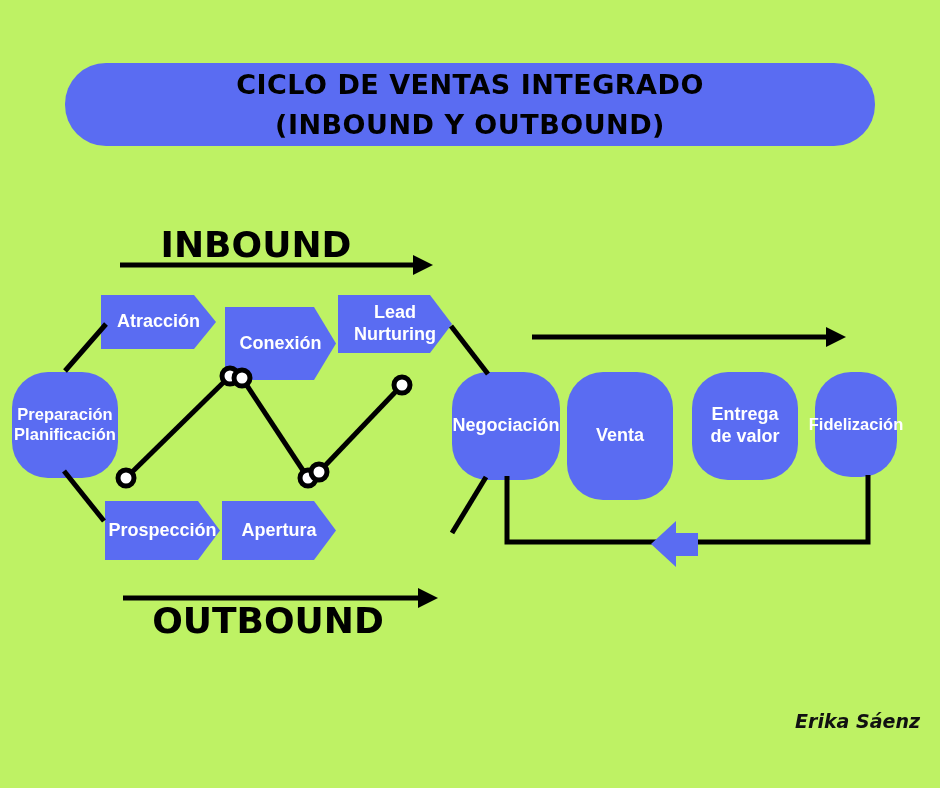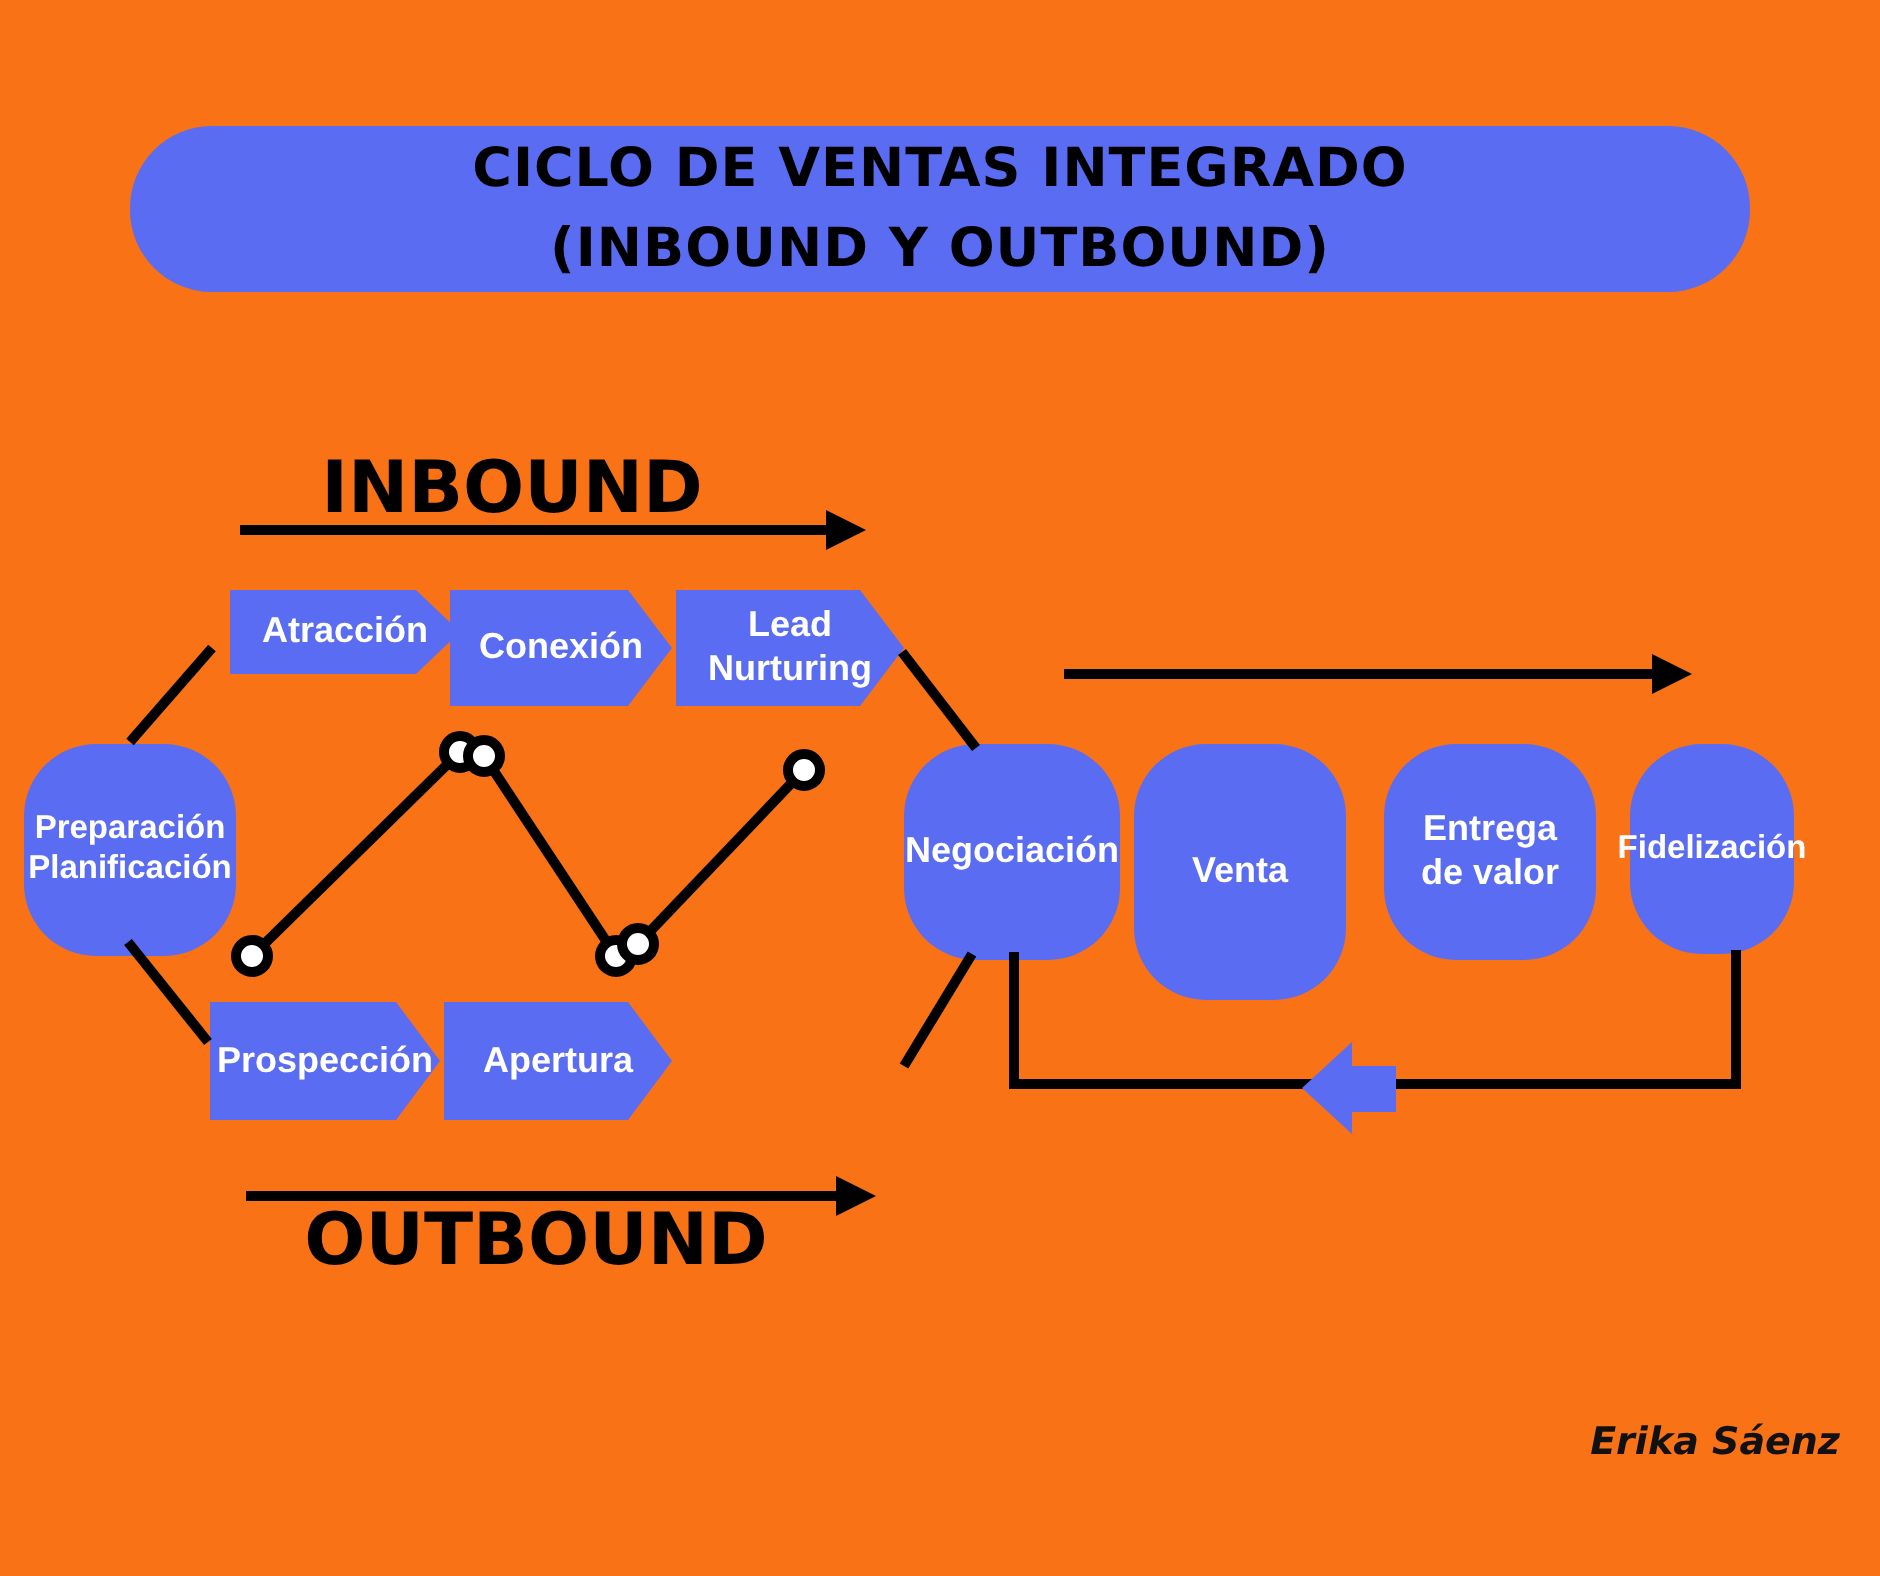--- a/index.html
+++ b/index.html
@@ -1,18 +1,18 @@
 <!DOCTYPE html>
 <html style="--accent: #5a6cf2;"><head>
 <meta charset="utf-8">
 <style>
   :root { --accent: #5a6cf2; }
   html,body { margin:0; padding:0; background:#ffffff; }
   .canvas {
-    position:relative; width:940px; height:788px; background:#f97316;
+    position:relative; width:940px; height:788px; background:#bef264;
     overflow:hidden; font-family:"Liberation Sans", sans-serif;
   }
   .lines-layer {
     position:absolute; left:0; top:0; width:940px; height:788px;
     z-index:3; pointer-events:none;
   }
   .banner {
     position:absolute; left:65px; top:63px; width:810px; height:83px;
     background:var(--accent); border-radius:41px; z-index:2;
     display:flex; flex-direction:column; justify-content:center; align-items:center;
@@ -85,24 +85,24 @@
   </svg>
 
   <div class="banner">
     <div>CICLO DE VENTAS INTEGRADO</div>
     <div>(INBOUND Y OUTBOUND)</div>
   </div>
 
   <div class="flow-label inbound-label">INBOUND</div>
   <div class="flow-label outbound-label">OUTBOUND</div>
 
-  <div class="chev" style="left:115px;top:295px;width:115px;height:42px">
+  <div class="chev" style="left:101px;top:295px;width:115px;height:54px">
     <span class="chev-label">Atracción</span>
   </div>
-  <div class="chev" style="left:225px;top:295px;width:111px;height:58px">
+  <div class="chev" style="left:225px;top:307px;width:111px;height:73px">
     <span class="chev-label">Conexión</span>
   </div>
   <div class="chev" style="left:338px;top:295px;width:114px;height:58px">
     <span class="chev-label">Lead
 Nurturing</span>
   </div>
 
   <div class="chev" style="left:105px;top:501px;width:115px;height:59px">
     <span class="chev-label">Prospección</span>
   </div>

